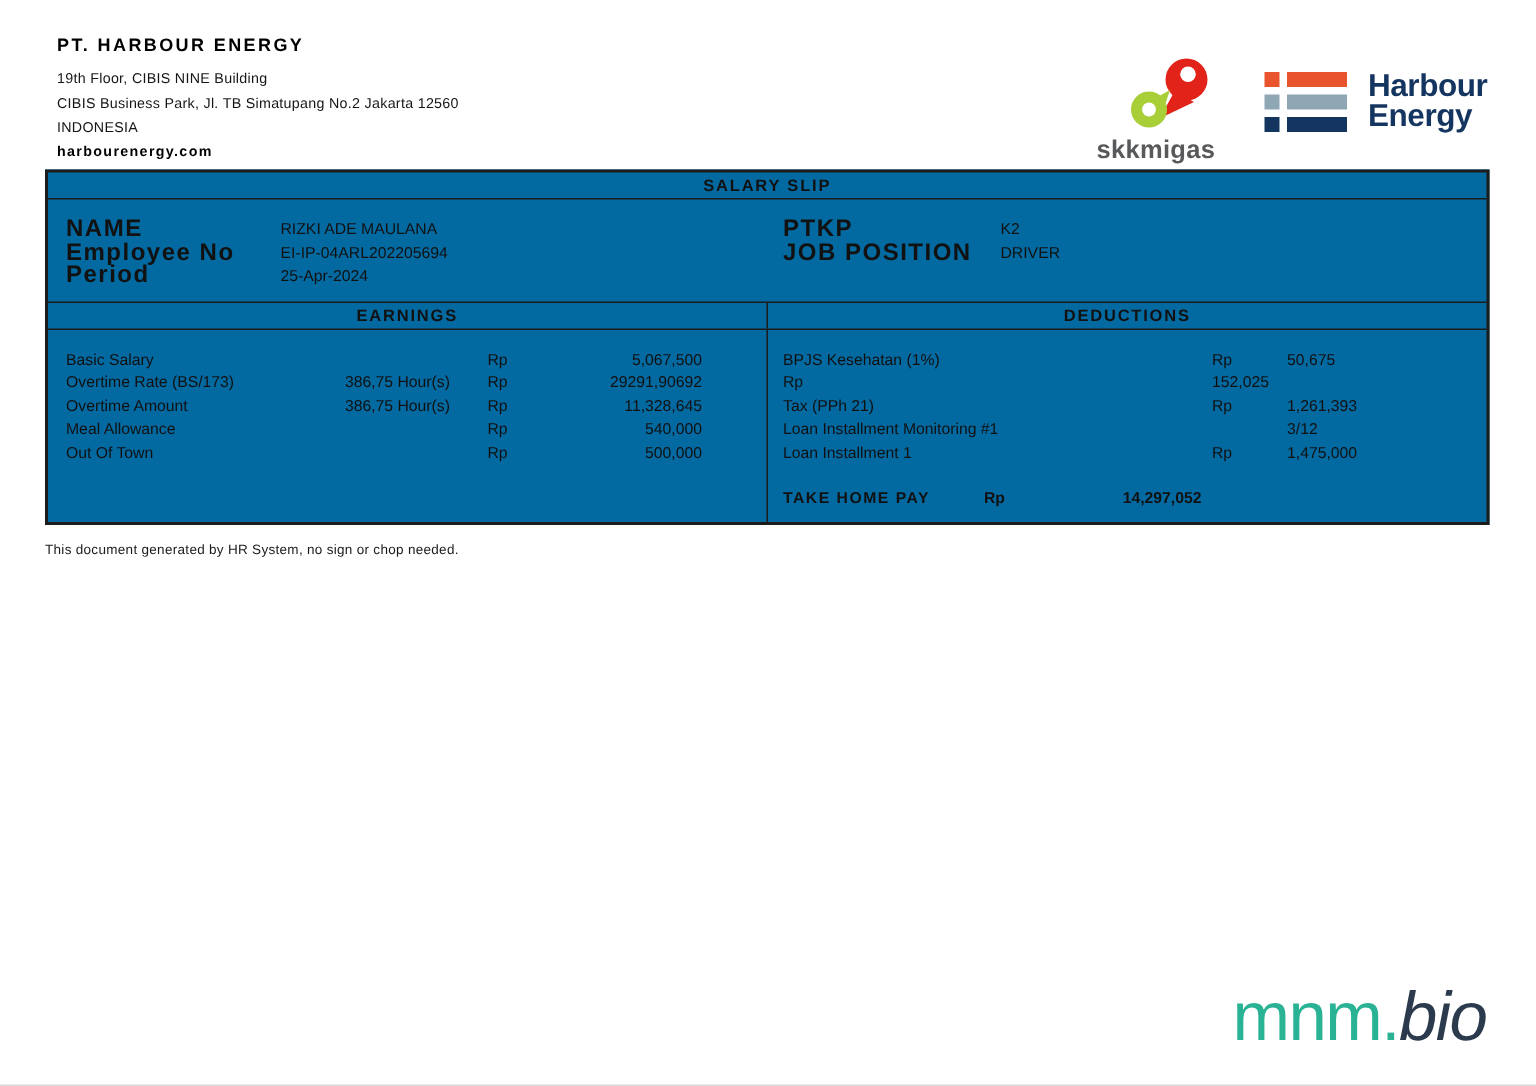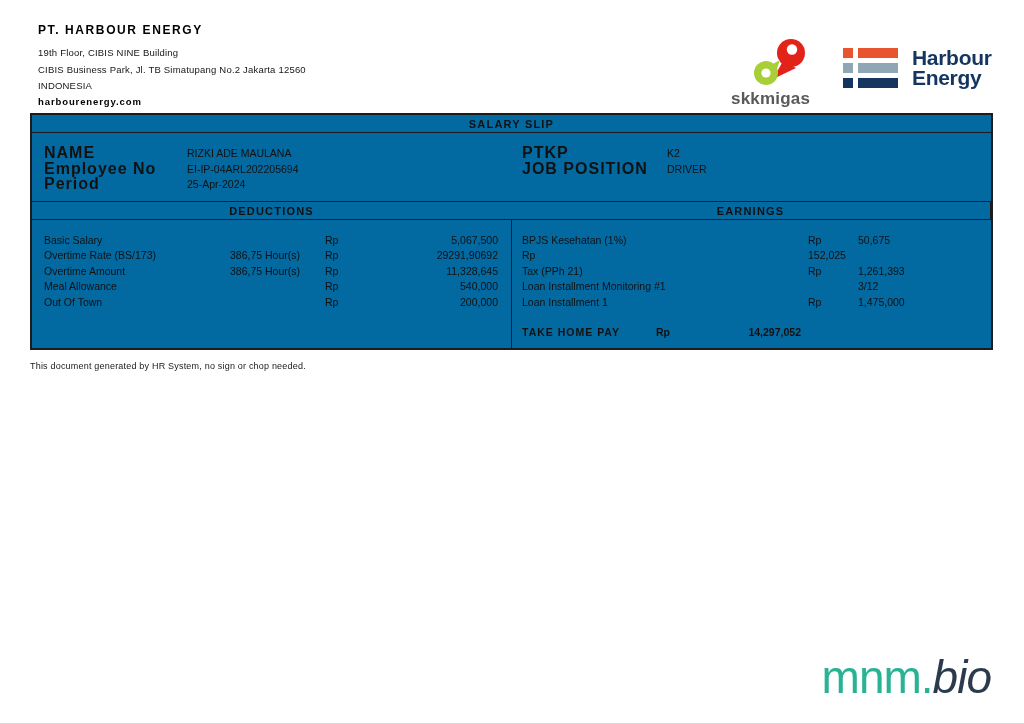--- a/index.html
+++ b/index.html
@@ -33,21 +33,21 @@
   .info-right .info-row { grid-template-columns:145px 1fr; }
   .info-label { font-size:16px; font-weight:bold; letter-spacing:1px; }
   .info-value { font-size:10.5px; }
 
   .sec-headers { display:flex; height:18px; border-bottom:1px solid #1c1c1c; }
   .sec-cell { line-height:18px; text-align:center; font-size:11px; font-weight:bold; letter-spacing:1.2px; }
   .sec-cell.left { width:480px; border-right:1px solid #1c1c1c; }
   .sec-cell.right { flex:1; }
 
   .content { display:flex; height:128px; }
-  .earn-cell { width:480px; border-right:1px solid #1c1c1c; padding:12px 13px 0 12px; }
+  .earn-cell { width:480px; border-right:1px solid #1c1c1c; padding:12px 43px 0 12px; }
   .ded-cell { flex:1; padding:12px 30px 0 10px; }
 
   .earn-row { display:grid; grid-template-columns:156px 100px 50px 1fr; height:15.5px; align-items:center; font-size:10.5px; }
   .earn-qty { text-align:right; }
   .earn-rp { padding-left:25px; }
   .earn-amt { text-align:right; }
 
   .ded-row { display:grid; grid-template-columns:286px 50px 1fr; height:15.5px; align-items:center; font-size:10.5px; }
   .ded-amt { text-align:left; }
 
@@ -136,22 +136,22 @@
           <span class="info-value">K2</span>
         </div>
         <div class="info-row">
           <span class="info-label">JOB POSITION</span>
           <span class="info-value">DRIVER</span>
         </div>
       </div>
     </div>
 
     <div class="sec-headers">
+      <div class="sec-cell left">EARNINGS</div>
       <div class="sec-cell right">DEDUCTIONS</div>
-      <div class="sec-cell left">EARNINGS</div>
     </div>
 
     <div class="content">
 
       <div class="earn-cell">
         <div class="earn-row">
           <span>Basic Salary</span>
           <span class="earn-qty"></span>
           <span class="earn-rp">Rp</span>
           <span class="earn-amt">5,067,500</span>
@@ -171,21 +171,21 @@
         <div class="earn-row">
           <span>Meal Allowance</span>
           <span class="earn-qty"></span>
           <span class="earn-rp">Rp</span>
           <span class="earn-amt">540,000</span>
         </div>
         <div class="earn-row">
           <span>Out Of Town</span>
           <span class="earn-qty"></span>
           <span class="earn-rp">Rp</span>
-          <span class="earn-amt">200,000</span>
+          <span class="earn-amt">500,000</span>
         </div>
       </div>
 
       <div class="ded-cell">
         <div class="ded-row">
           <span>BPJS Kesehatan (1%)</span>
           <span>Rp</span>
           <span class="ded-amt">50,675</span>
         </div>
         <div class="ded-row">

